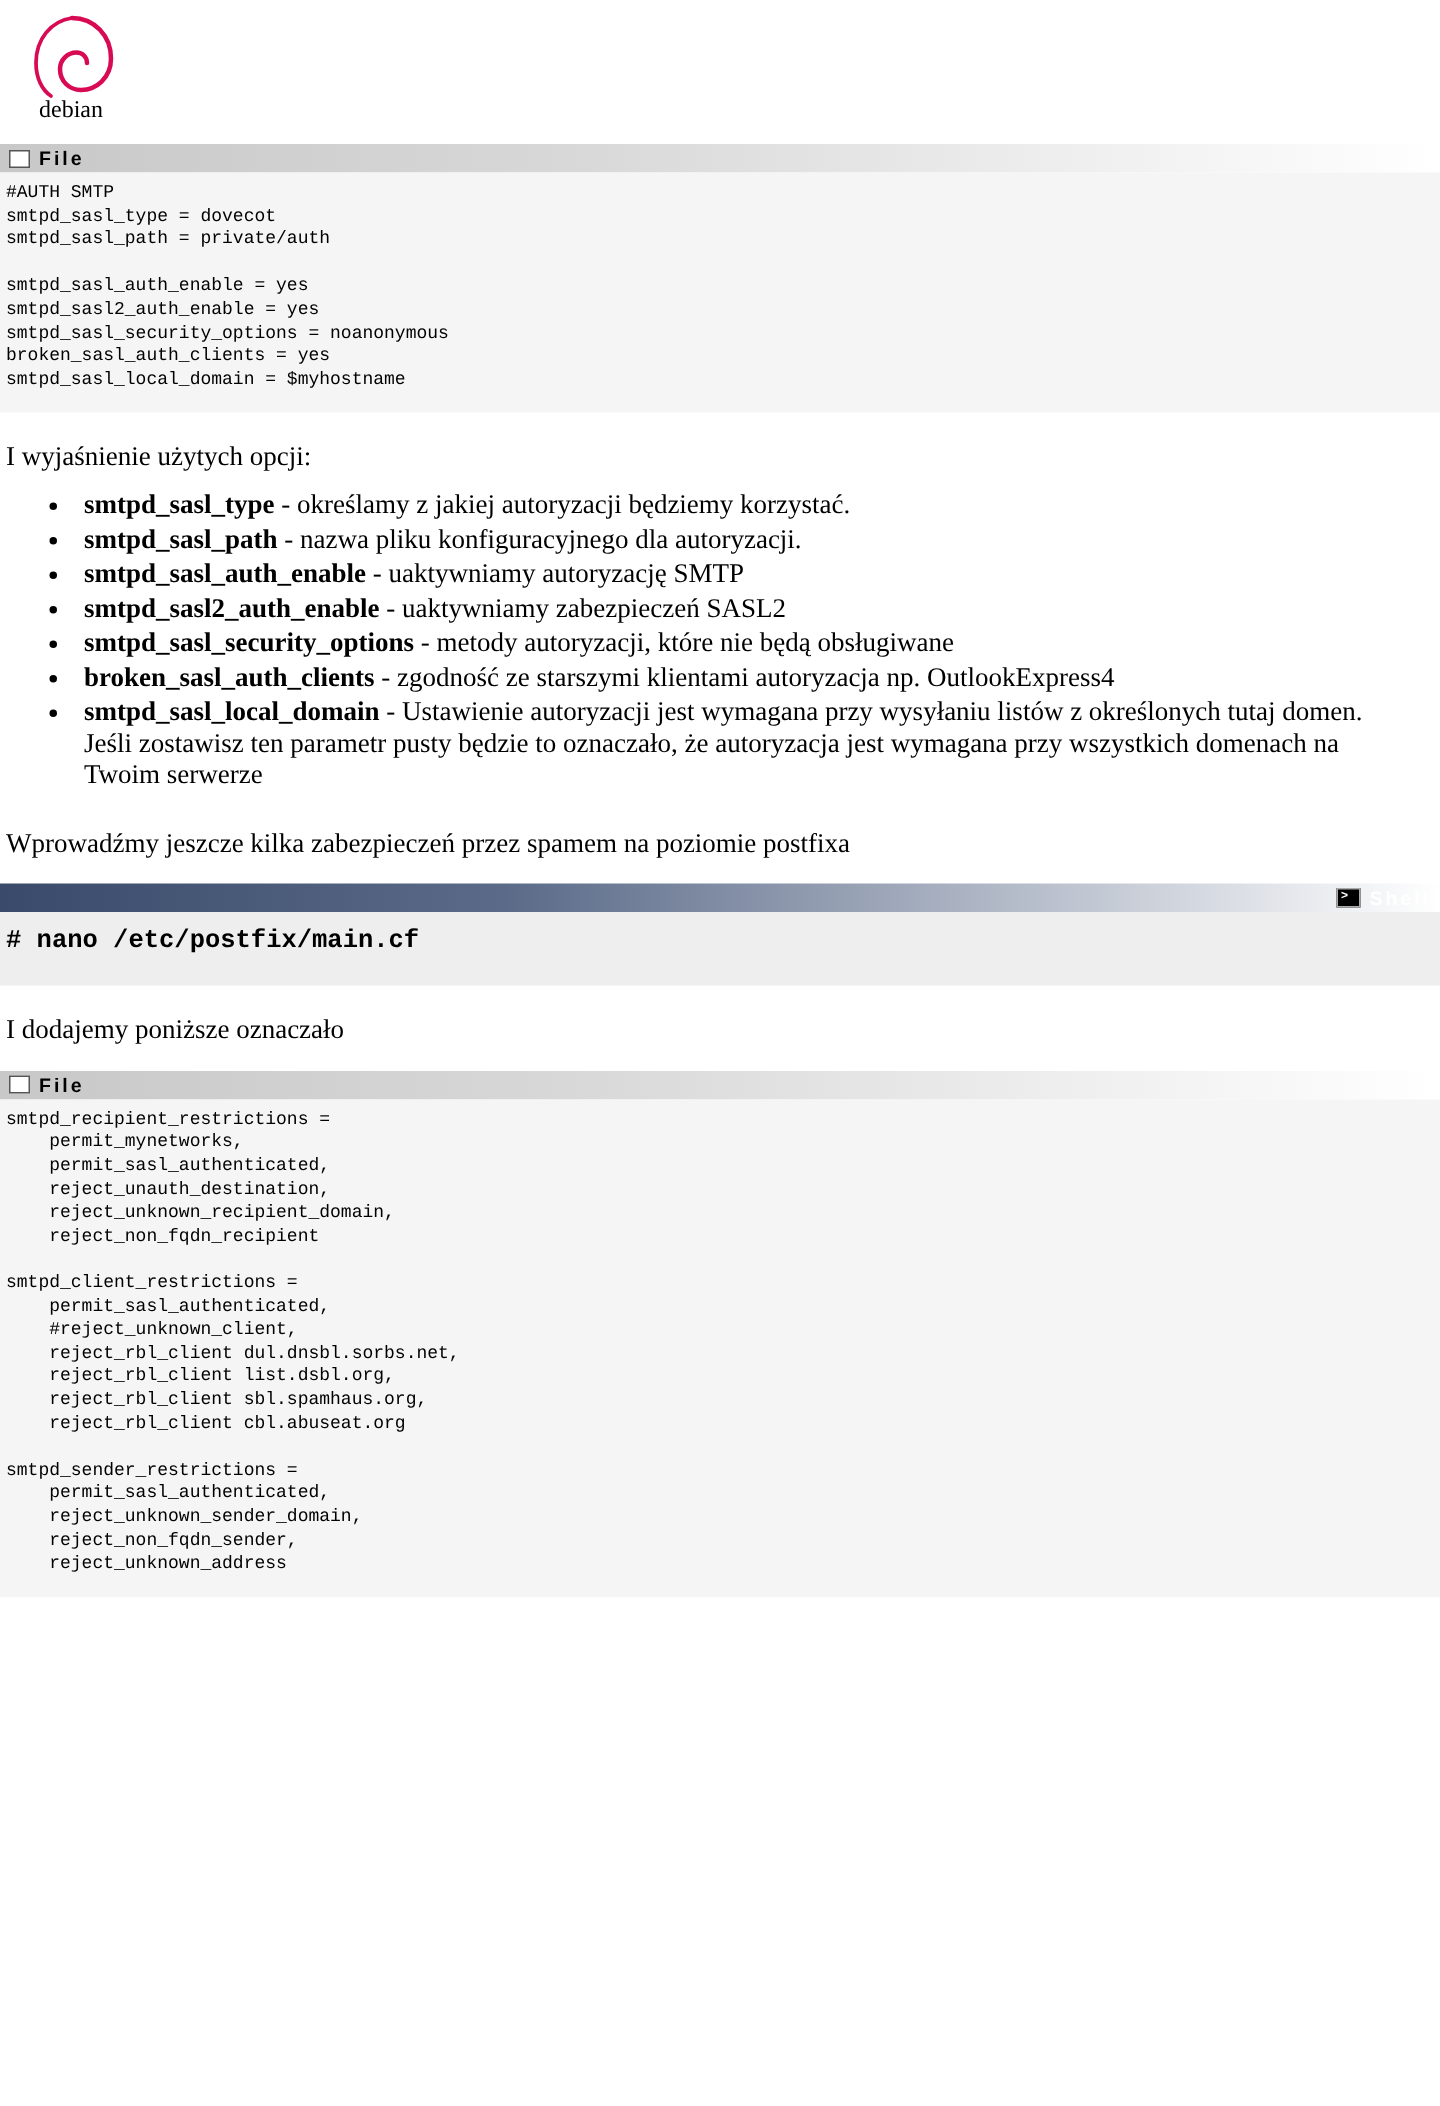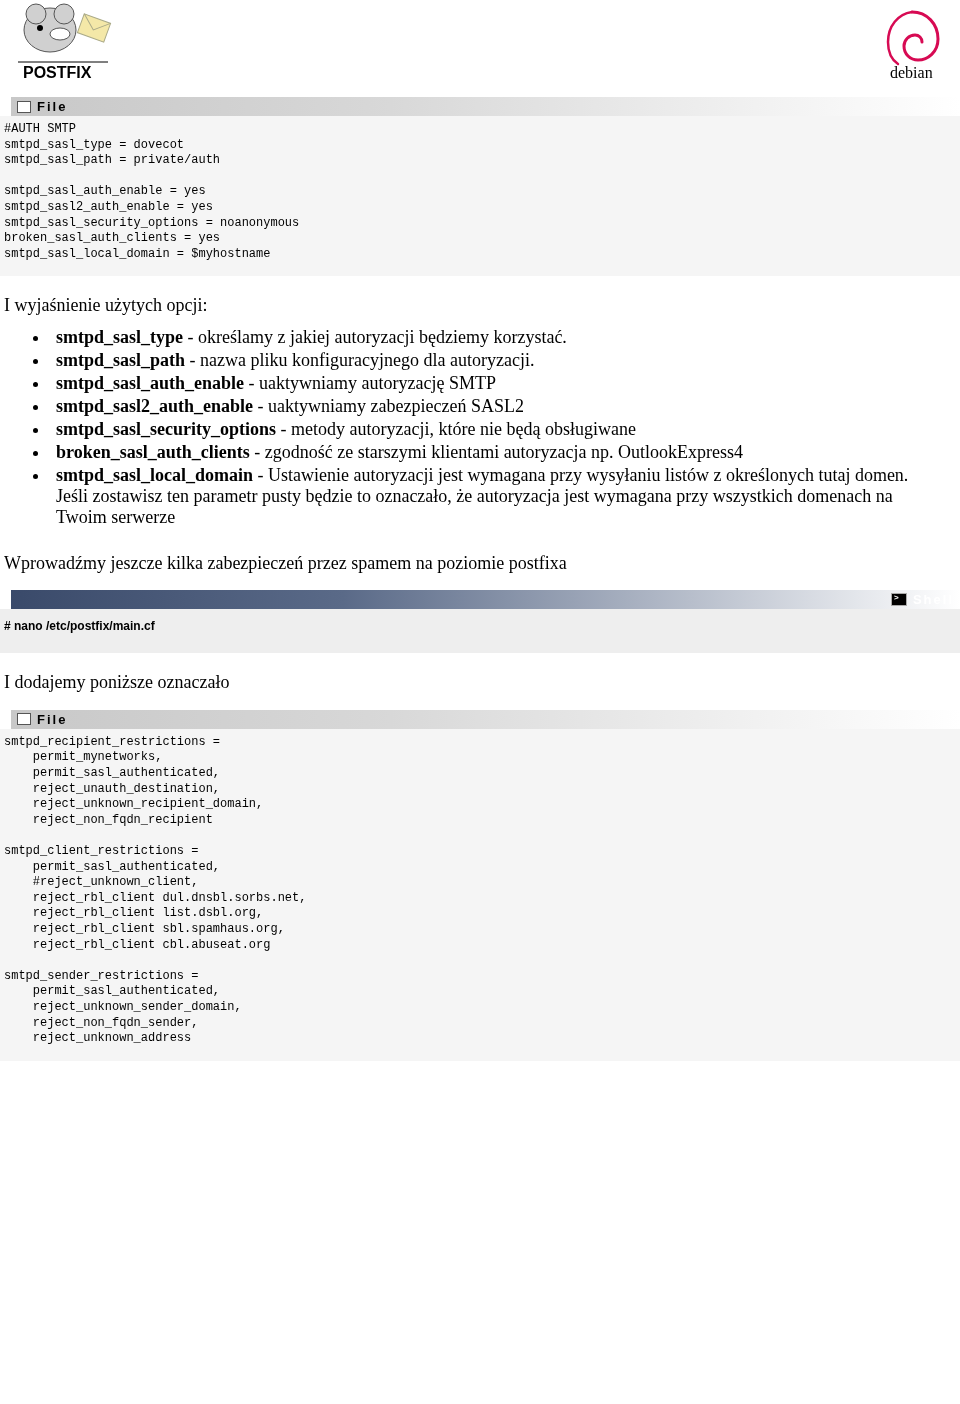--- a/index.html
+++ b/index.html
@@ -31,21 +31,20 @@
     padding: 2px 6px;
     font-family: Verdana, Arial, sans-serif;
     font-size: 13px;
     font-weight: bold;
     letter-spacing: 2px;
     color: #000;
     display: flex;
     align-items: center;
     gap: 6px;
     margin-top: 12px;
-    margin-left: 11px;
   }
   .block-header.shell {
     background: linear-gradient(to right, #3a4a6a 0%, #5a6a88 35%, #ffffff 100%);
     color: #fff;
     justify-content: flex-end;
   }
   .file-icon {
     width: 12px;
     height: 10px;
     border: 1px solid #555;
@@ -71,22 +70,22 @@
   .code-block {
     background: #f5f5f5;
     font-family: 'Courier New', monospace;
     font-size: 12px;
     padding: 6px 4px 14px 4px;
     white-space: pre;
     line-height: 1.3;
   }
   .shell-block {
     background: #eeeeee;
-    font-family: Liberation Sans, sans-serif;
-    font-size: 12px;
+    font-family: Liberation Mono, monospace;
+    font-size: 17px;
     font-weight: bold;
     padding: 10px 4px 20px 4px;
     white-space: pre;
   }
   .prose {
     padding: 18px 4px 4px 4px;
     line-height: 1.25;
   }
   ul {
     margin: 6px 18px 6px 0;
@@ -95,33 +94,20 @@
   li {
     margin: 2px 0;
     padding-left: 6px;
   }
   .b { font-weight: bold; }
 </style>
 </head>
 <body>
 
 <div class="header">
-  <div class="logo-postfix">
-    <svg viewBox="0 0 120 85">
-      <ellipse cx="42" cy="30" rx="26" ry="22" fill="#d0d0d0" stroke="#555" stroke-width="1"></ellipse>
-      <circle cx="28" cy="14" r="10" fill="#d0d0d0" stroke="#555"></circle>
-      <circle cx="56" cy="14" r="10" fill="#d0d0d0" stroke="#555"></circle>
-      <circle cx="32" cy="28" r="3" fill="#000"></circle>
-      <ellipse cx="52" cy="34" rx="10" ry="6" fill="#fff" stroke="#555"></ellipse>
-      <rect x="72" y="18" width="28" height="20" fill="#f4e8a8" stroke="#aa8" transform="rotate(20 86 28)"></rect>
-      <path d="M72 18 L86 30 L100 18" fill="none" stroke="#aa8" transform="rotate(20 86 28)"></path>
-      <text x="15" y="78" font-family="Arial" font-size="16" font-weight="bold" fill="#000">POSTFIX</text>
-      <line x1="10" y1="62" x2="100" y2="62" stroke="#000" stroke-width="1"></line>
-    </svg>
-  </div>
   <div class="logo-debian">
     <svg viewBox="0 0 80 80">
       <path d="M40 8 C 55 8 66 20 66 35 C 66 48 56 56 46 56 C 38 56 32 50 32 42 C 32 36 37 31 43 31 C 47 31 50 34 50 38" fill="none" stroke="#d70a53" stroke-width="3" stroke-linecap="round"></path>
       <path d="M40 8 C 26 10 16 22 16 38 C 16 48 20 56 26 60" fill="none" stroke="#d70a53" stroke-width="2.5" stroke-linecap="round"></path>
       <text x="18" y="74" font-family="Georgia" font-size="16" fill="#000">debian</text>
     </svg>
   </div>
 </div>
 
 <div class="block-header">

